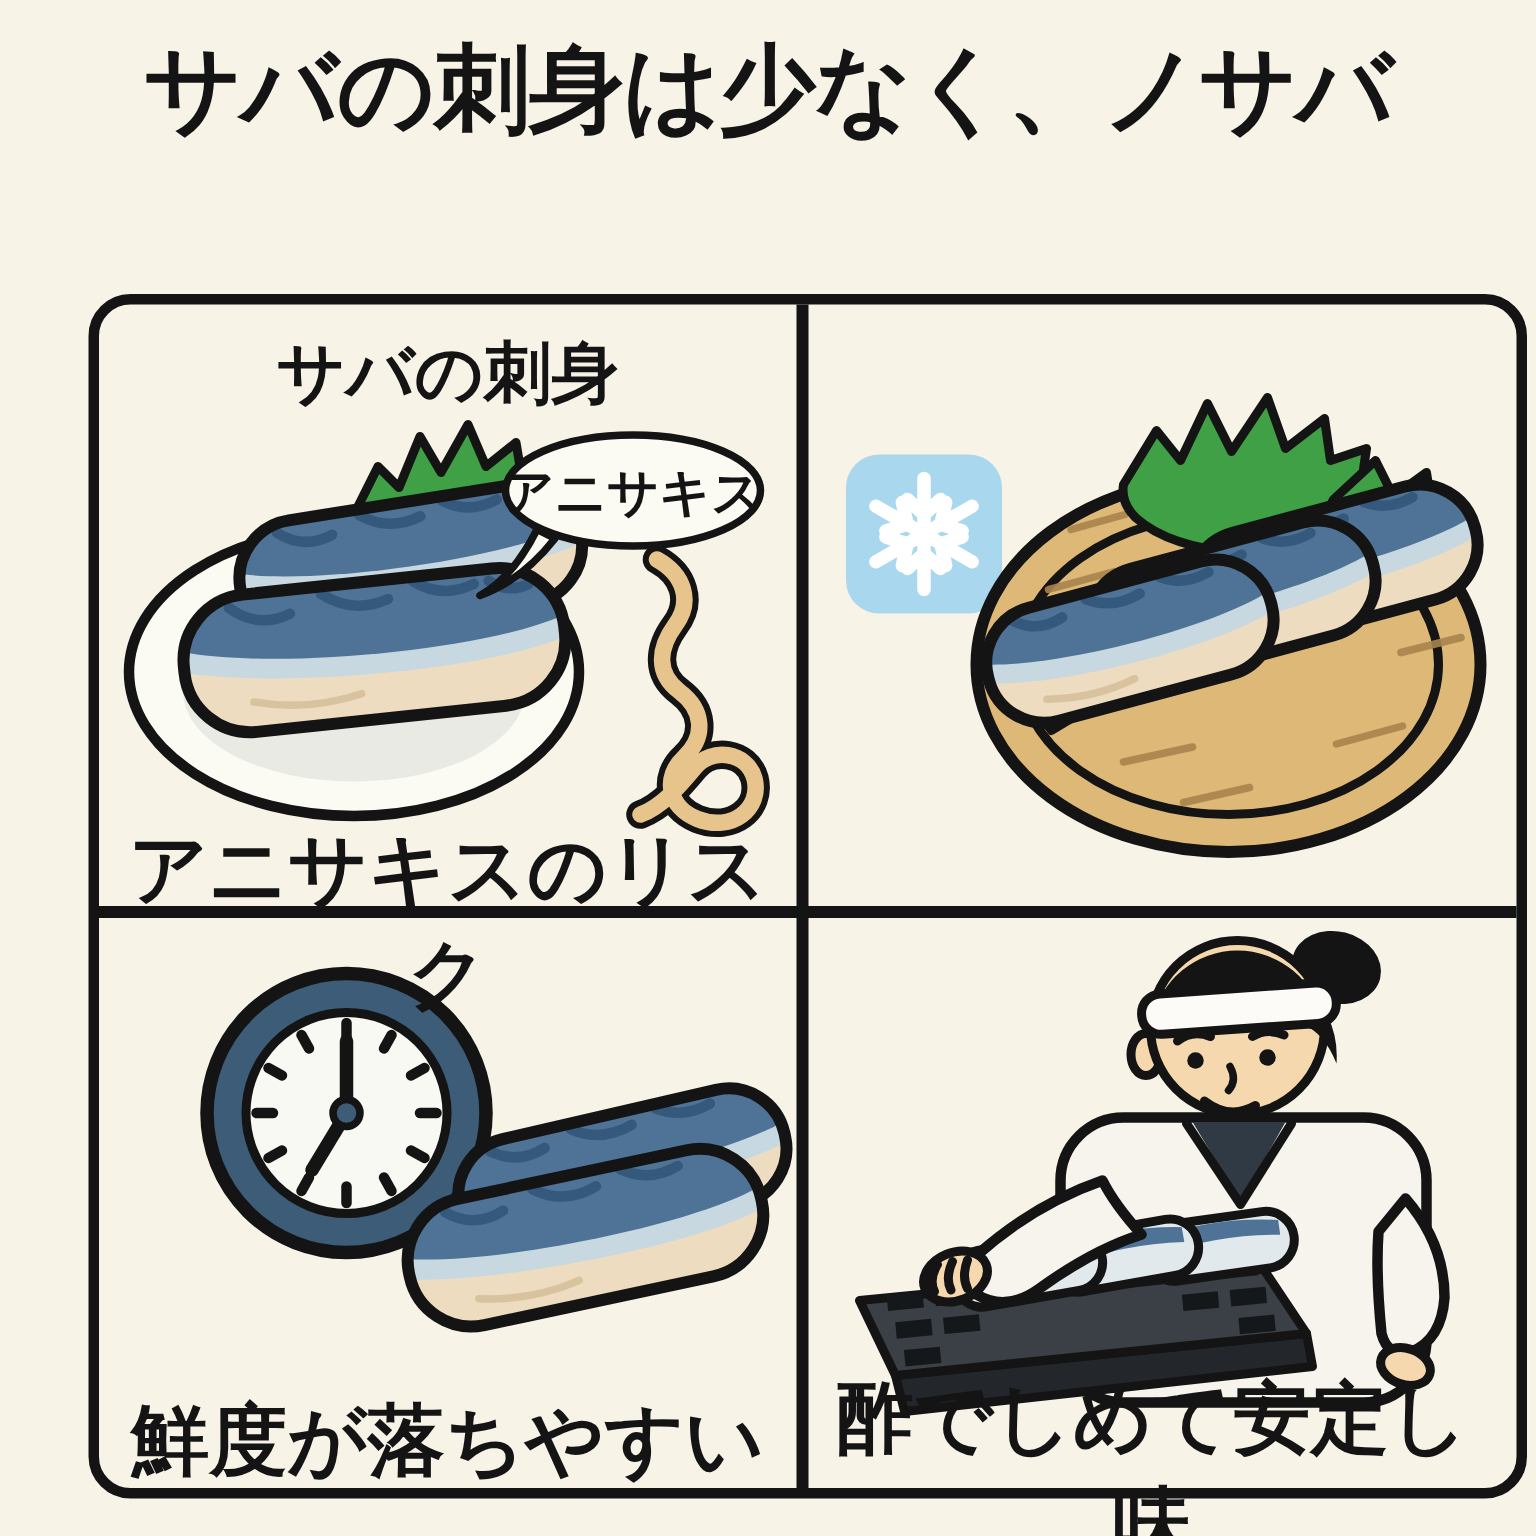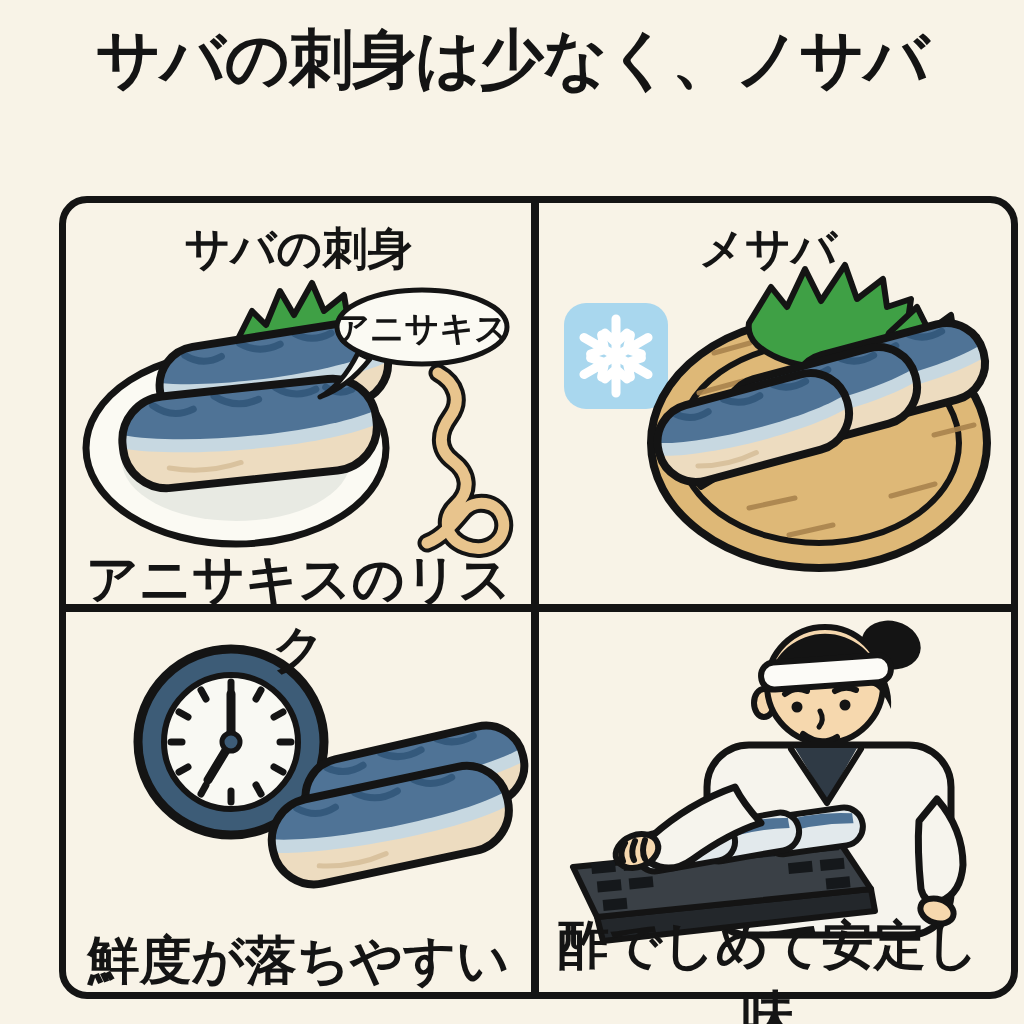--- a/index.html
+++ b/index.html
@@ -115,21 +115,20 @@
         <g>
           <path class="bubble" d="M292,150 Q276,182 254,194 Q282,184 304,156 Z"></path>
           <ellipse class="bubble" cx="356" cy="124" rx="85" ry="37"></ellipse>
           <text class="bubble-text" x="356" y="137" text-anchor="middle">アニサキス</text>
         </g>
       </svg>
       <div class="caption cap-top">アニサキスのリスク</div>
     </div>
 
     <div class="quad q-tr">
-      <div class="quad-header">メサバ</div>
       <svg class="illust" viewBox="0 0 458 401">
 
         <g>
           <rect class="snow-bg" x="25" y="100" width="104" height="106" rx="22"></rect>
           <g transform="translate(77,153)">
             <g class="snow">
                 <path d="M0,-37 L0,37 M-11,-23 L0,-13 L11,-23 M-11,23 L0,13 L11,23"></path>
               </g>
             <g class="snow" transform="rotate(60)">
                 <path d="M0,-37 L0,37 M-11,-23 L0,-13 L11,-23 M-11,23 L0,13 L11,23"></path>

